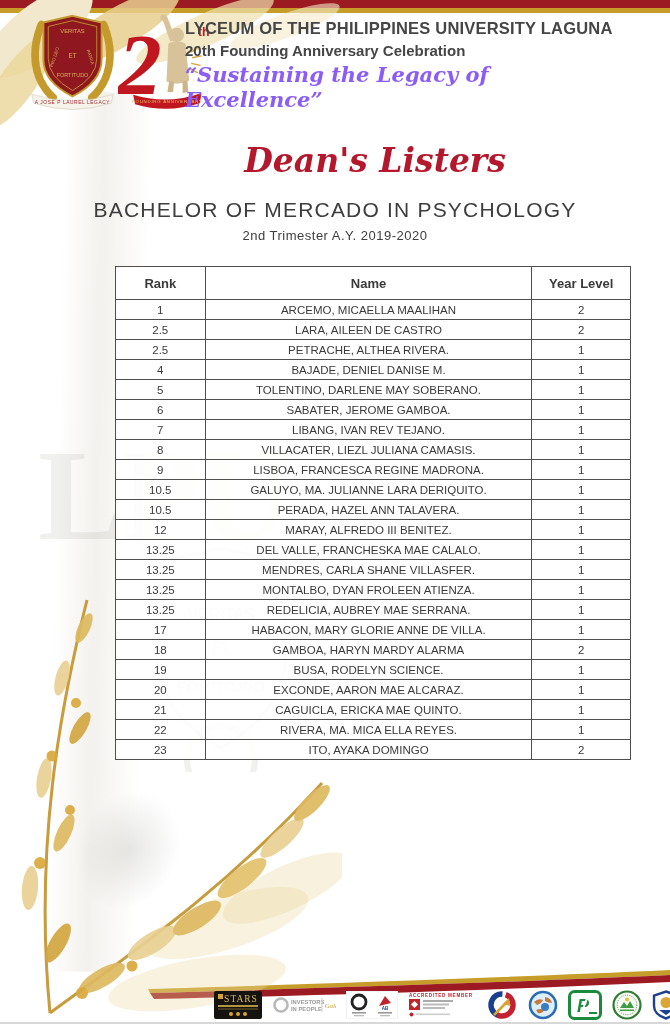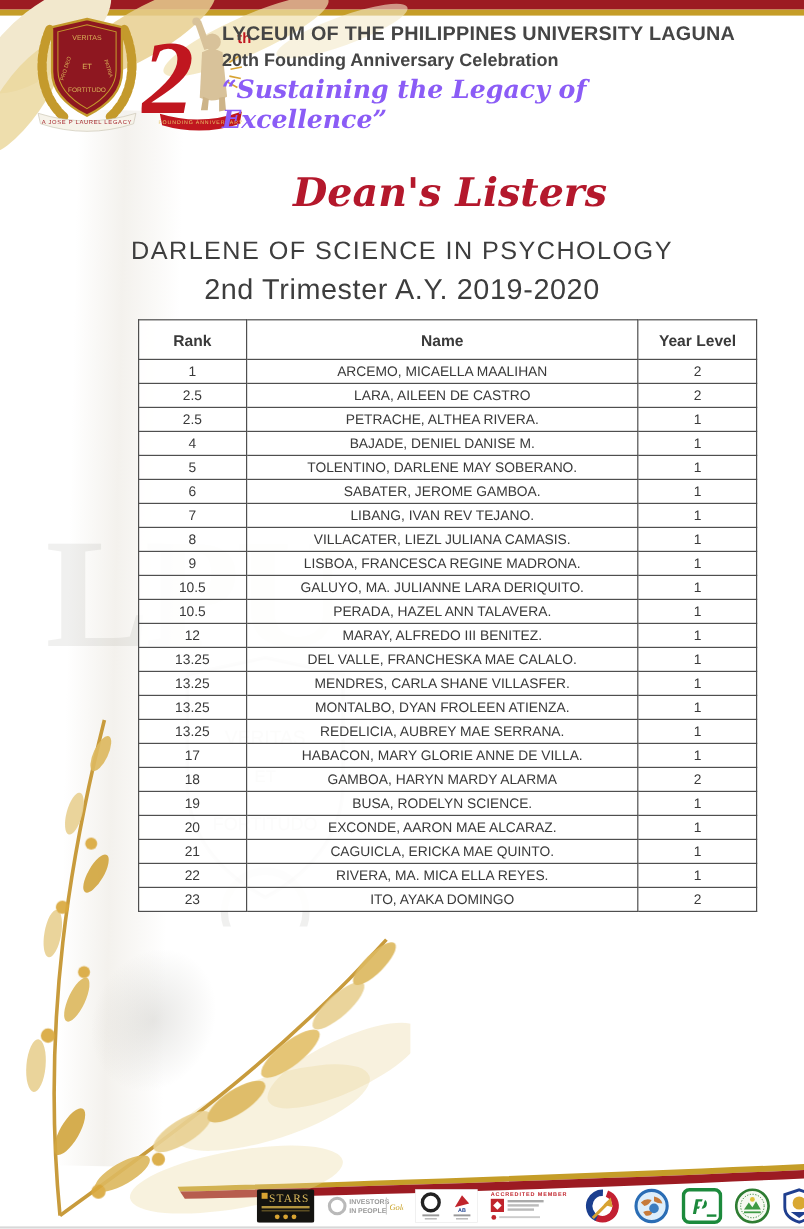--- a/index.html
+++ b/index.html
@@ -34,21 +34,21 @@
   .ht-2 { font-size:15px; font-weight:bold; margin-top:4px; }
   .ht-tag { font-family:"DejaVu Serif",serif; font-style:italic; font-weight:bold;
             font-size:21px; color:#8b5cf6; margin-top:3px; }
 
   
   .script-title { position:absolute; top:141px; left:0; width:100%; text-align:center; z-index:3;
       font-family:"DejaVu Serif",serif; font-style:italic; font-weight:bold; font-size:33px; color:#b4182c;padding-left:40px; }
   .program-title { position:absolute; top:198px; left:0; width:100%; text-align:center; z-index:3;
       font-size:21px; letter-spacing:1.2px; color:#3d3d3d; }
   .term-title { position:absolute; top:228px; left:0; width:100%; text-align:center; z-index:3;
-      font-size:24px; letter-spacing:0.5px; color:#3d3d3d; }
+      font-size:13px; letter-spacing:0.5px; color:#3d3d3d; }
 
   
   .dl-table { position:absolute; left:115px; top:266px; width:516px; z-index:3;
       border-collapse:collapse; }
   .dl-table th, .dl-table td { border:1px solid #4f4f4f; text-align:center; color:#3a3a3a;
       background:rgba(255,255,255,0.88); }
   .dl-table th { height:30px; font-size:13px; font-weight:bold; }
   .dl-table td { height:19px; font-size:11.5px; padding:0 4px; }
   .col-rank { width:80px; } .col-name { width:292px; } .col-year { width:88px; }
 
@@ -123,21 +123,21 @@
     <text x="52" y="96" text-anchor="middle" font-size="4.6" fill="#e8c46a" letter-spacing="0.8">FOUNDING ANNIVERSARY</text>
   </svg>
 
   <div class="header-text">
     <div class="ht-1">LYCEUM OF THE PHILIPPINES UNIVERSITY LAGUNA</div>
     <div class="ht-2">20th Founding Anniversary Celebration</div>
     <div class="ht-tag">“Sustaining the Legacy of Excellence”</div>
   </div>
 
   <div class="script-title">Dean's Listers</div>
-  <div class="program-title">DARLENE OF SCIENCE IN PSYCHOLOGY</div>
+  <div class="program-title">BACHELOR OF MERCADO IN PSYCHOLOGY</div>
   <div class="term-title">2nd Trimester A.Y. 2019-2020</div>
 
   <table class="dl-table">
     <colgroup>
         <col class="col-rank">
         <col class="col-name">
         <col class="col-year">
       </colgroup>
     <thead>
       <tr>

